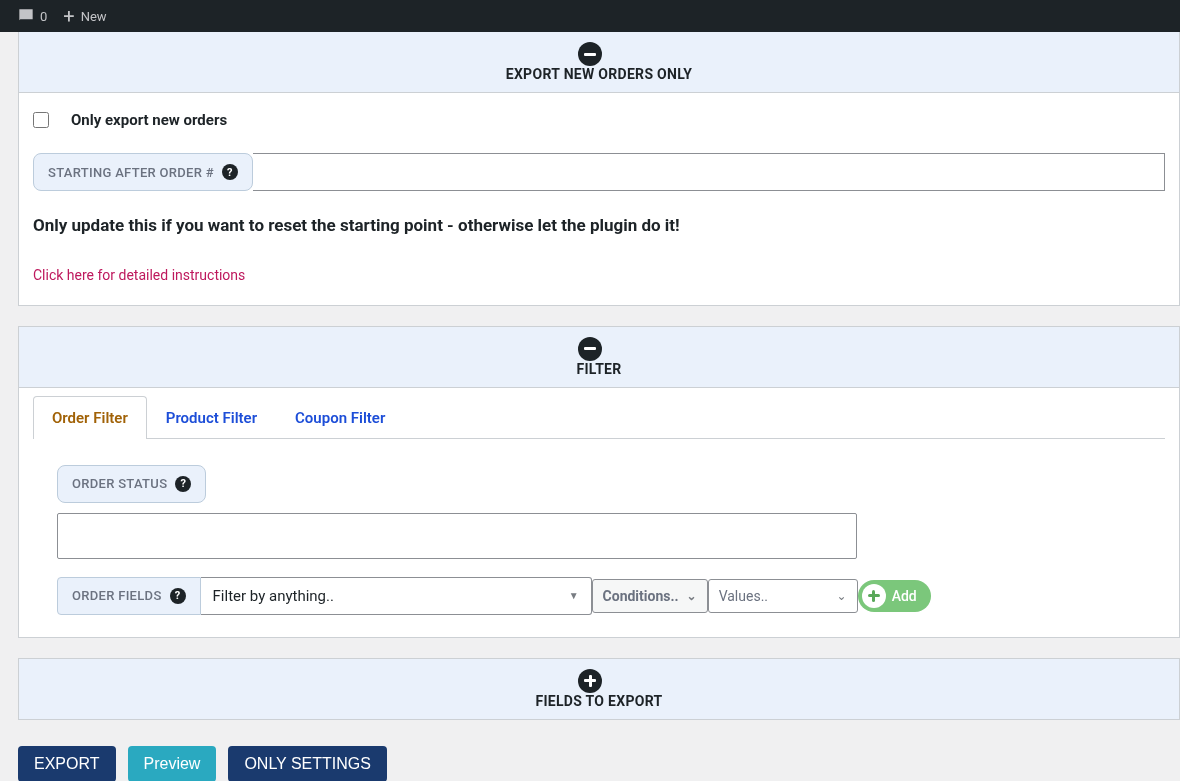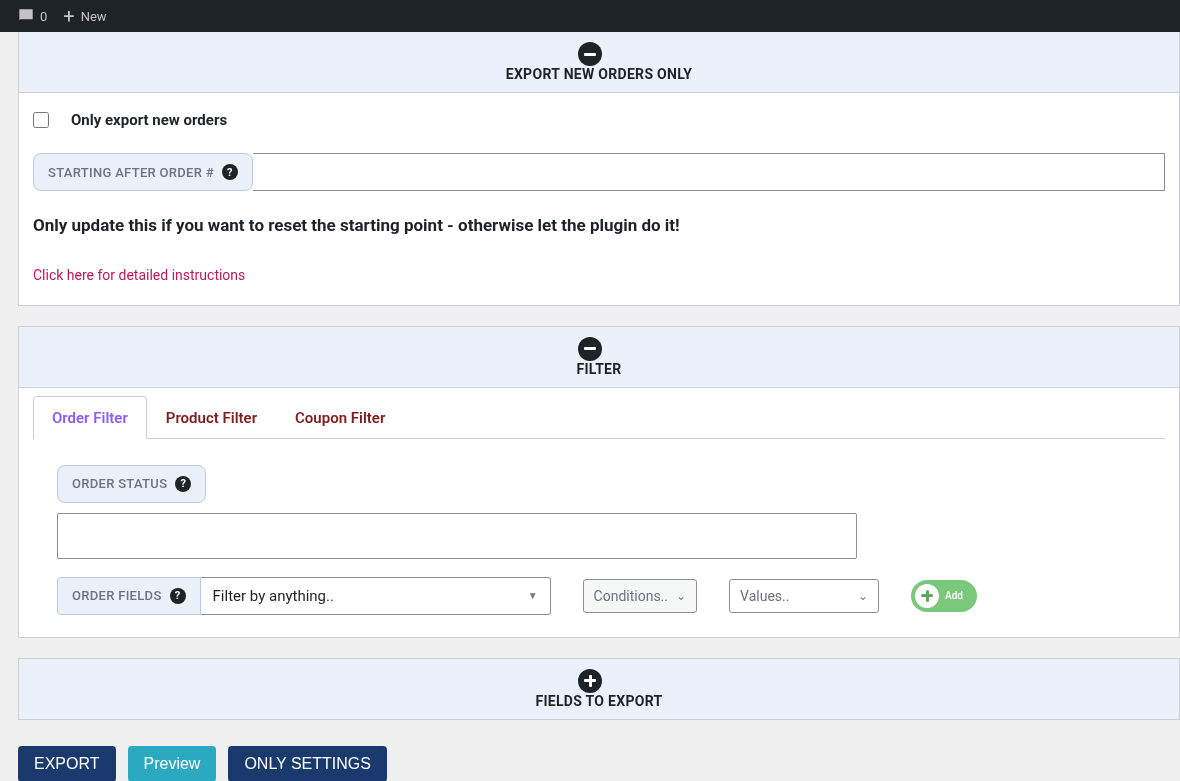--- a/index.html
+++ b/index.html
@@ -175,29 +175,29 @@
 .tabs {
   display: flex;
   border-bottom: 1px solid #ccd0d4;
   margin: 0 0 26px 0;
 }
 .tab {
   padding: 12px 18px;
   font-size: 15px;
   font-weight: 600;
   cursor: pointer;
-  color: #7f1d1d;
+  color: #1d4ed8;
   border: 1px solid transparent;
   border-bottom: none;
   position: relative;
   margin-bottom: -1px;
 }
 .tab.active {
   background: #fff;
-  color: #8b5cf6;
+  color: #a16207;
   border-color: #ccd0d4;
   border-top-left-radius: 4px;
   border-top-right-radius: 4px;
 }
 .filter-body {
   padding: 0 24px 0 24px;
 }
 .status-label-row {
   margin-bottom: 10px;
 }
@@ -206,49 +206,50 @@
   max-width: 100%;
   border: 1px solid #8c8f94;
   border-radius: 2px;
   padding: 14px 12px;
   font-size: 14px;
   margin-bottom: 18px;
 }
 .order-fields-row {
   display: flex;
   align-items: center;
-  gap: 32px;
+  gap: 0;
 }
 .select-like {
   display: flex;
   align-items: center;
   justify-content: space-between;
   border: 1px solid #8c8f94;
   border-radius: 3px;
   padding: 8px 10px;
   font-size: 14px;
   color: #6b7280;
   background: #fff;
   cursor: pointer;
   min-width: 100px;
 }
 .select-like.gray-bg {
   background: #f6f7f7;
+  font-weight: bold;
 }
 .chevron {
   font-size: 12px;
   color: #787c82;
   margin-left: 8px;
 }
 .filter-input {
   border: 1px solid #8c8f94;
   border-radius: 3px;
   padding: 9px 12px;
   font-size: 15px;
-  width: 350px;
+  width: 391px;
   display: flex;
   justify-content: space-between;
   align-items: center;
   cursor: pointer;
   color: #1d2327;
 }
 .input-label-attached {
   background: #eaf1fb;
   border: 1px solid #bcccdc;
   border-radius: 4px;
@@ -261,21 +262,21 @@
   align-items: center;
   white-space: nowrap;
 }
 .add-pill {
   background: #7bc77b;
   color: #fff;
   border-radius: 20px;
   padding: 4px 14px 4px 4px;
   display: flex;
   align-items: center;
-  font-size: 10px;
+  font-size: 14px;
   font-weight: 500;
   cursor: pointer;
   gap: 6px;
 }
 .add-pill-circle {
   width: 24px;
   height: 24px;
   border-radius: 50%;
   background: #fff;
   display: flex;

